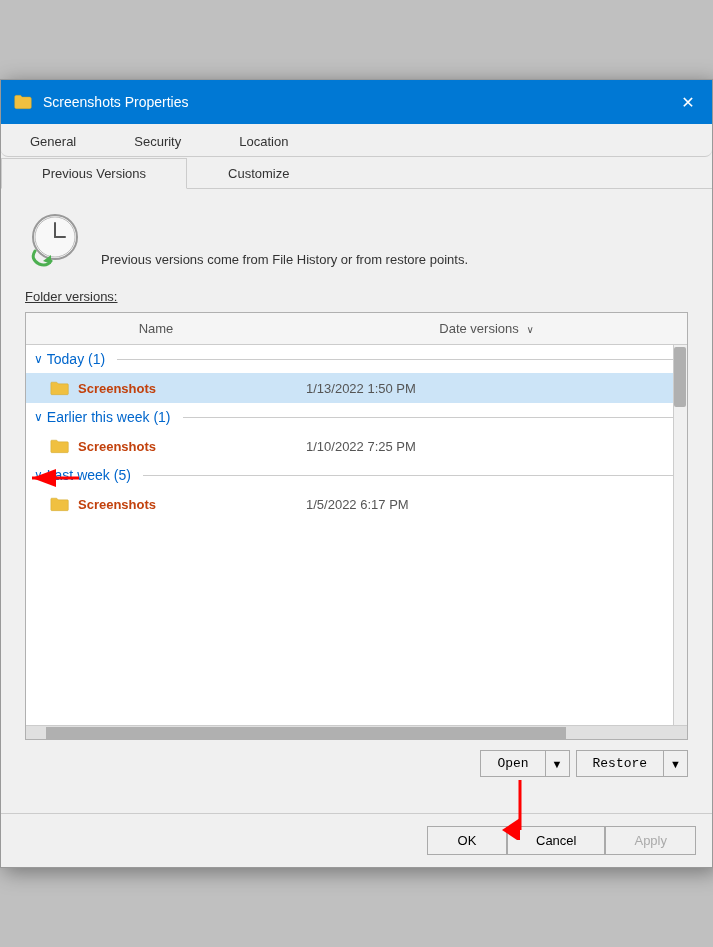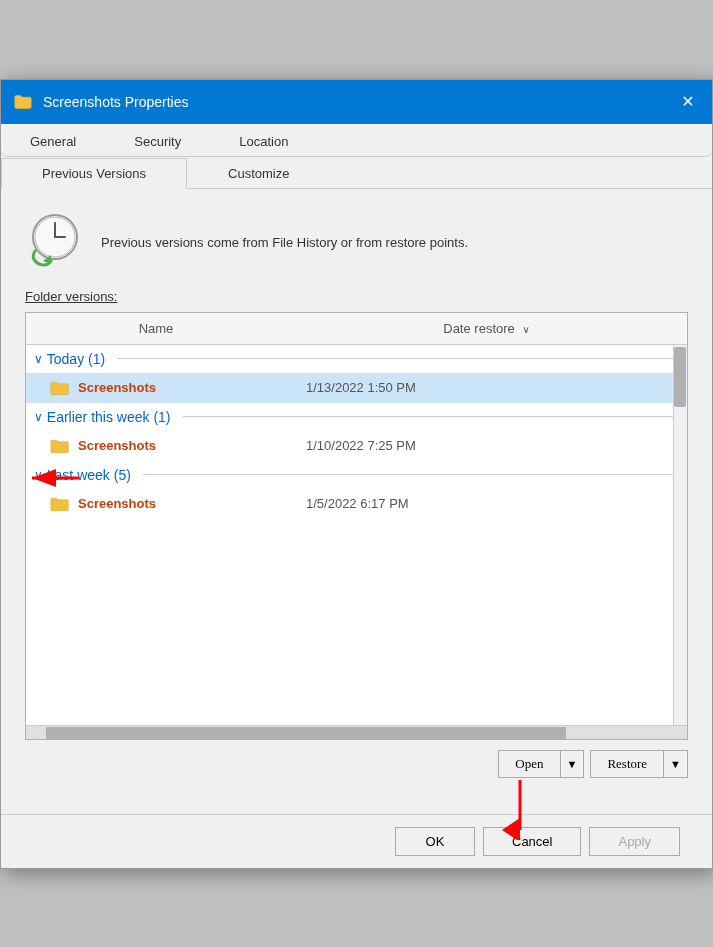--- a/index.html
+++ b/index.html
@@ -83,21 +83,21 @@
       border-color: #ccc;
       border-bottom: 1px solid #f0f0f0;
     }
     .content {
       padding: 20px 24px;
       background: #f0f0f0;
       flex: 1;
     }
     .info-section {
       display: flex;
-      align-items: center;
+      align-items: flex-end;
       gap: 16px;
       margin-bottom: 20px;
     }
     .clock-icon {
       width: 60px;
       height: 60px;
       flex-shrink: 0;
     }
     .info-text {
       font-size: 13px;
@@ -223,35 +223,35 @@
     }
     .btn-group {
       display: flex;
     }
     .btn {
       padding: 5px 16px;
       font-size: 13px;
       background: #f0f0f0;
       border: 1px solid #aaa;
       cursor: pointer;
-      font-family: Liberation Serif, serif;
+      font-family: Liberation Mono, monospace;
     }
     .btn-dropdown {
       padding: 5px 6px;
       font-size: 11px;
       background: #f0f0f0;
       border: 1px solid #aaa;
       border-left: none;
       cursor: pointer;
     }
     .bottom-buttons {
       display: flex;
       justify-content: flex-end;
-      gap: 8px;
-      padding: 12px 32px;
+      gap: 0;
+      padding: 12px 16px;
       border-top: 1px solid #ccc;
       background: #f0f0f0;
     }
     .bottom-btn {
       padding: 6px 28px;
       font-size: 13px;
       background: #f0f0f0;
       border: 1px solid #aaa;
       cursor: pointer;
       font-family: 'Segoe UI', Tahoma, sans-serif;
@@ -306,21 +306,21 @@
       <span class="info-text">Previous versions come from File History or from restore points.</span>
     </div>
 
     <div class="folder-label">Folder versions:</div>
 
     <div class="versions-table-container table-wrapper">
 
       <div class="table-header">
         <div class="th">Name</div>
         <div class="th">
-          <span>Date restore</span>
+          <span>Date versions</span>
           <span style="font-size:10px; margin-left:4px;">∨</span>
         </div>
       </div>
 
       <div class="table-body" style="overflow-y:hidden; position:relative;">
 
         <div class="group-header">
           <span class="group-chevron">∨</span>
           <span>Today (1)</span>
           <div class="group-divider"></div>

